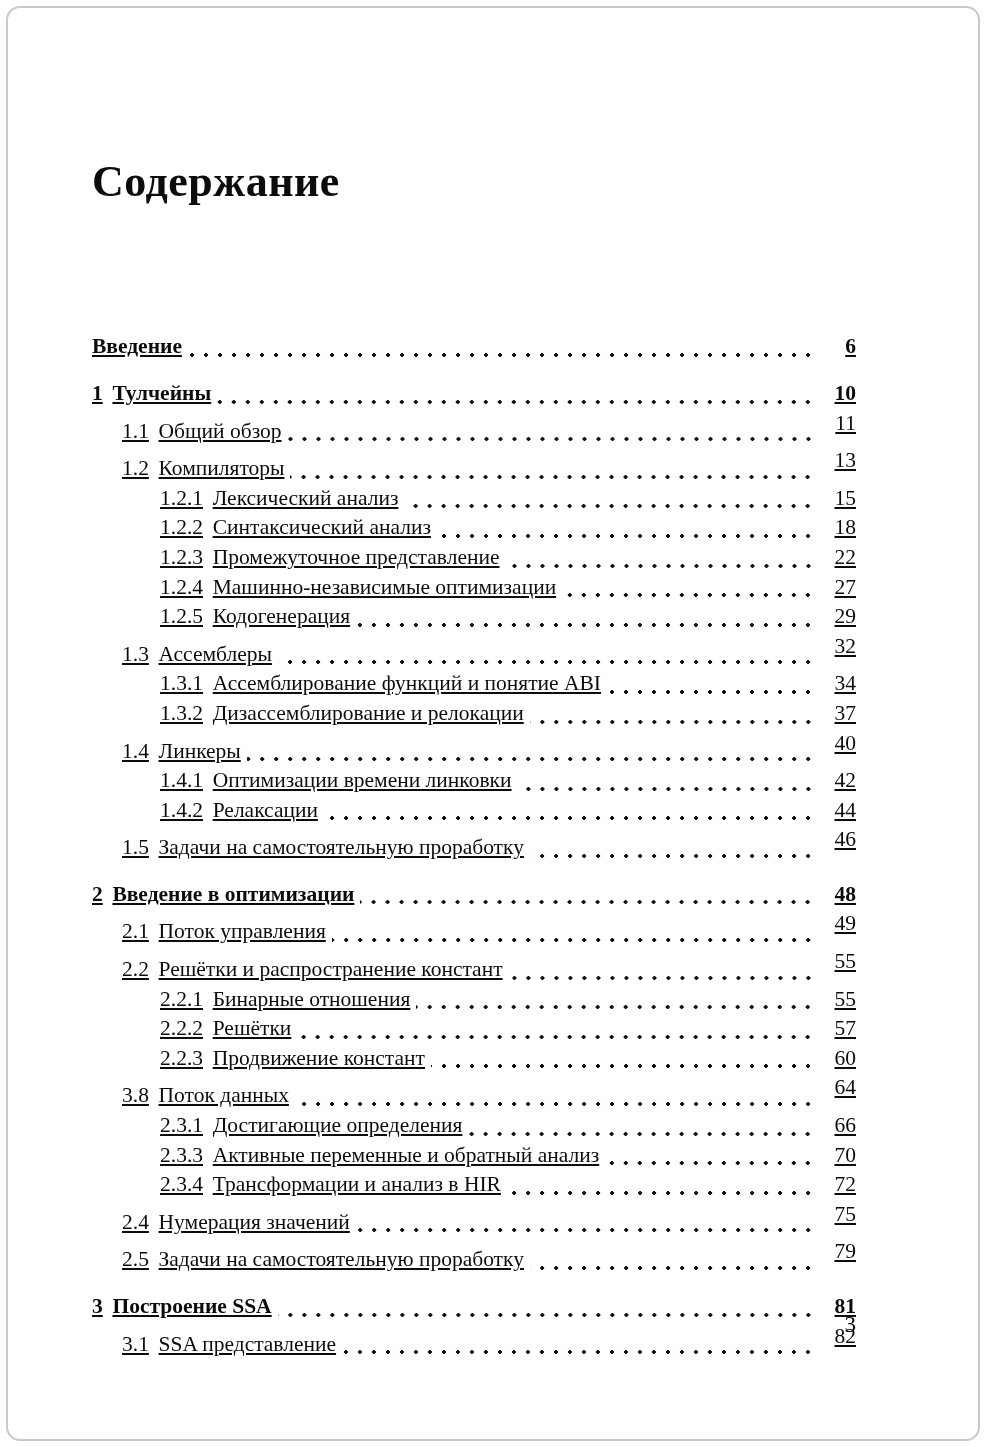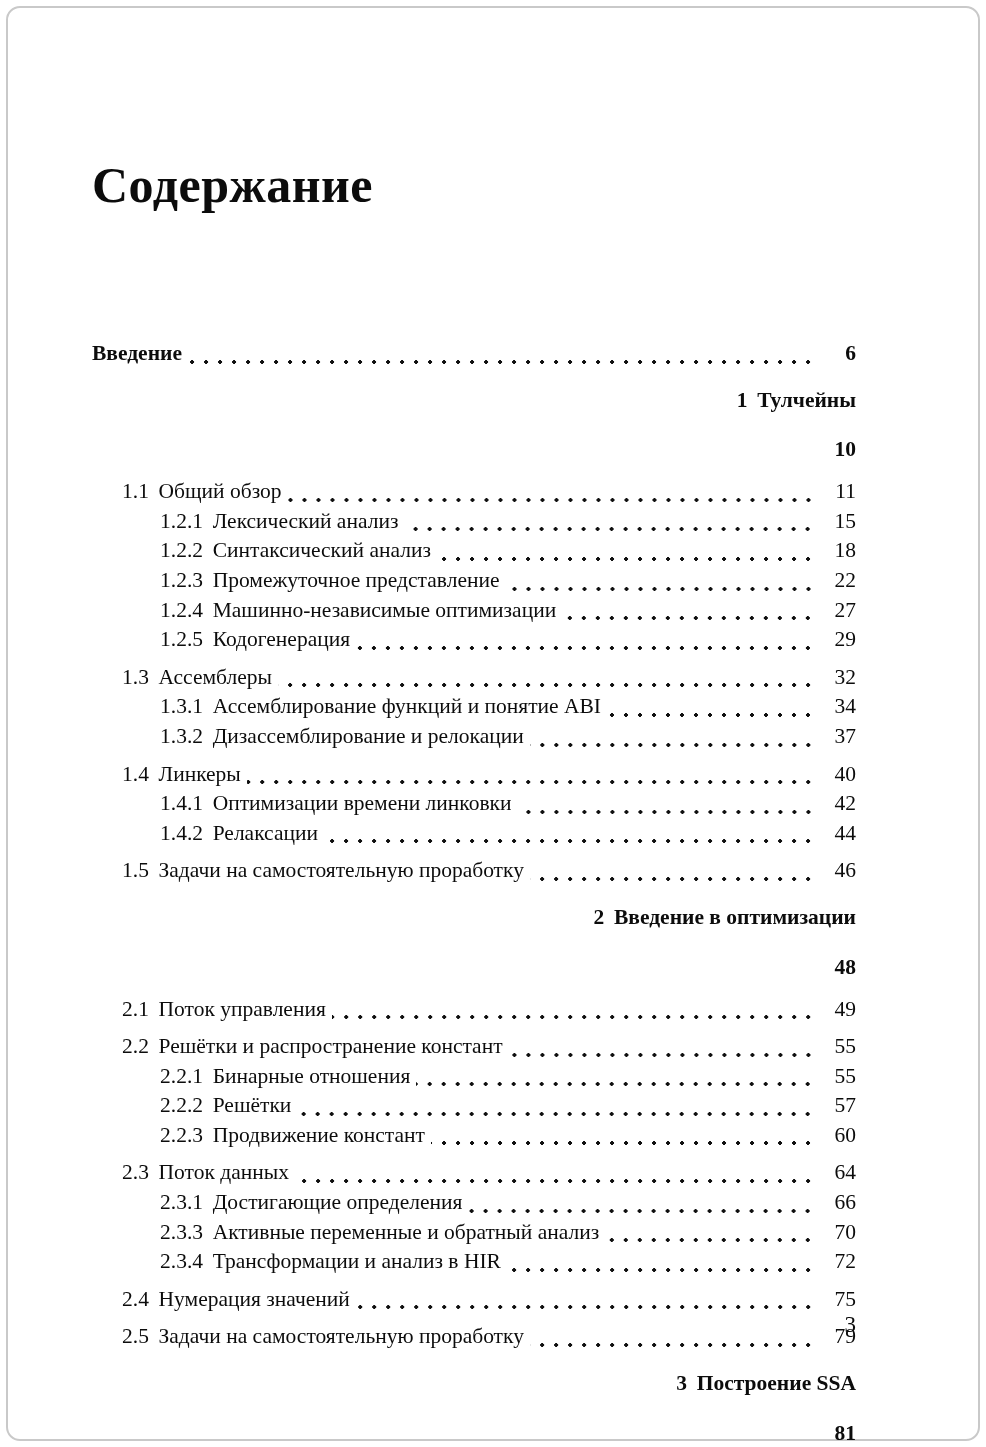--- a/index.html
+++ b/index.html
@@ -23,37 +23,38 @@
     border-radius: 14px;
     pointer-events: none;
   }
   .content {
     position: absolute;
     left: 92px;
     top: 158px;
     width: 764px;
   }
   .doc-title {
-    font-size: 50px;
+    font-size: 44px;
     font-weight: 700;
     letter-spacing: 0.5px;
     margin: 0 0 126px 0;
     line-height: 1.1;
   }
   .toc-list {
     font-size: 21.5px;
   }
   .toc-row {
     display: flex;
-    align-items: flex-end;
+    align-items: flex-start;
     line-height: 29.6px;
     white-space: nowrap;
+    text-decoration: underline;
   }
   .toc-row.bold { font-weight: 700; }
-  .toc-row.level-0:not(:first-child) { margin-top: 17px; flex-direction: column; }
+  .toc-row.level-0:not(:first-child) { margin-top: 17px; }
   .toc-row.level-1 .toc-label { padding-left: 30px; margin-top: 8px; }
   .toc-row.level-2 .toc-label { padding-left: 68px; }
   .toc-label { flex: 0 0 auto; }
   .toc-number { margin-right: 0.45em; }
   .leader {
     flex: 1 1 auto;
     margin-left: 6px;
     margin-right: 7px;
     height: 20px;
     align-self: flex-end;
@@ -94,20 +95,25 @@
         <div class="toc-row level-0 bold">
           <span class="toc-label"><span class="toc-number">1</span><span class="toc-title">Тулчейны</span></span>
           <span class="leader"></span>
           <span class="toc-page">10</span>
         </div>
         <div class="toc-row level-1">
           <span class="toc-label"><span class="toc-number">1.1</span><span class="toc-title">Общий обзор</span></span>
           <span class="leader"></span>
           <span class="toc-page">11</span>
         </div>
+        <div class="toc-row level-1">
+          <span class="toc-label"><span class="toc-number">1.2</span><span class="toc-title">Компиляторы</span></span>
+          <span class="leader"></span>
+          <span class="toc-page">13</span>
+        </div>
         <div class="toc-row level-2">
           <span class="toc-label"><span class="toc-number">1.2.1</span><span class="toc-title">Лексический анализ</span></span>
           <span class="leader"></span>
           <span class="toc-page">15</span>
         </div>
         <div class="toc-row level-2">
           <span class="toc-label"><span class="toc-number">1.2.2</span><span class="toc-title">Синтаксический анализ</span></span>
           <span class="leader"></span>
           <span class="toc-page">18</span>
         </div>
@@ -185,21 +191,21 @@
           <span class="toc-label"><span class="toc-number">2.2.2</span><span class="toc-title">Решётки</span></span>
           <span class="leader"></span>
           <span class="toc-page">57</span>
         </div>
         <div class="toc-row level-2">
           <span class="toc-label"><span class="toc-number">2.2.3</span><span class="toc-title">Продвижение констант</span></span>
           <span class="leader"></span>
           <span class="toc-page">60</span>
         </div>
         <div class="toc-row level-1">
-          <span class="toc-label"><span class="toc-number">2.3</span><span class="toc-title">Поток данных</span></span>
+          <span class="toc-label"><span class="toc-number">3.8</span><span class="toc-title">Поток данных</span></span>
           <span class="leader"></span>
           <span class="toc-page">64</span>
         </div>
         <div class="toc-row level-2">
           <span class="toc-label"><span class="toc-number">2.3.1</span><span class="toc-title">Достигающие определения</span></span>
           <span class="leader"></span>
           <span class="toc-page">66</span>
         </div>
         <div class="toc-row level-2">
           <span class="toc-label"><span class="toc-number">2.3.3</span><span class="toc-title">Активные переменные и обратный анализ</span></span>

